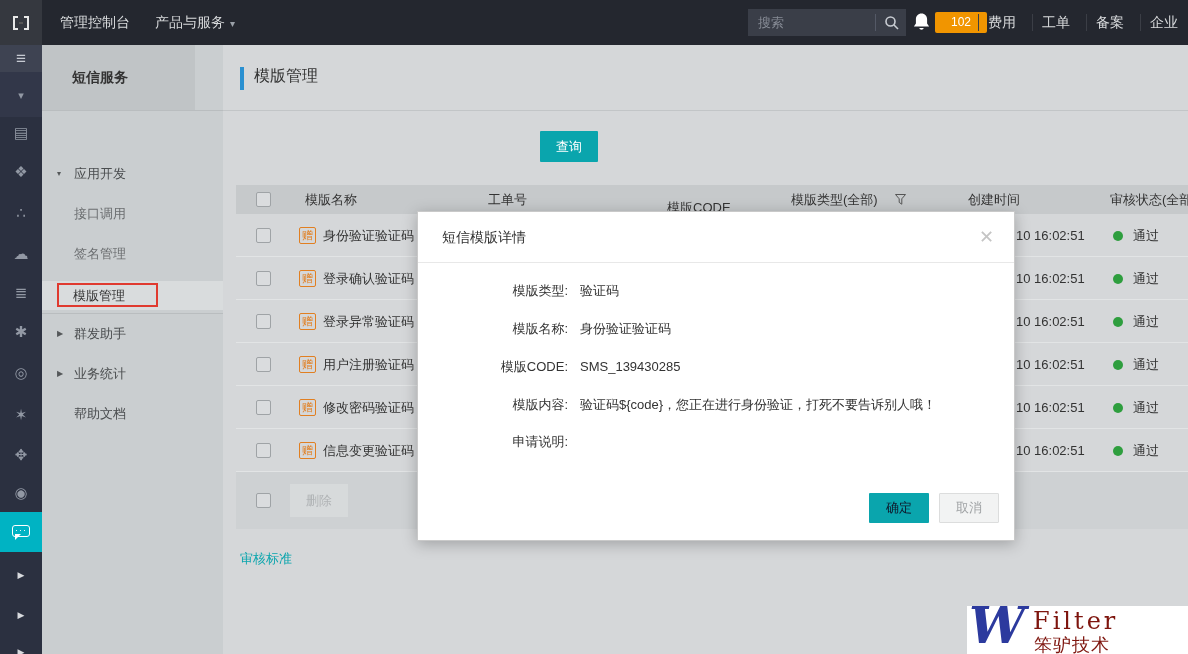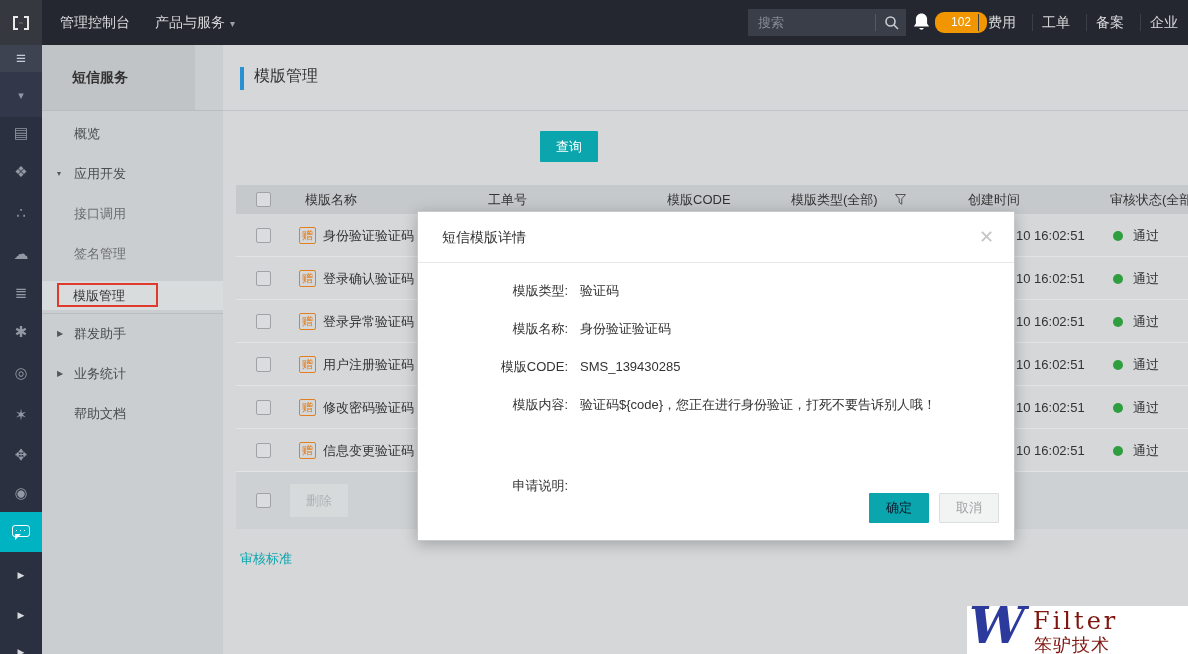--- a/index.html
+++ b/index.html
@@ -9,21 +9,21 @@
   
   .topbar { position:absolute; left:0; top:0; width:1188px; height:45px; background:#24272f; z-index:30; }
   .logo-box { position:absolute; left:0; top:0; width:42px; height:45px; background:#35383f; display:flex; align-items:center; justify-content:center; }
   .tb-menu { position:absolute; top:0; height:45px; line-height:45px; color:#d8dadc; font-size:14px; cursor:pointer; white-space:nowrap; }
   .tb-caret { font-size:10px; color:#9aa0a8; margin-left:5px; }
   .tb-search { position:absolute; left:748px; top:9px; width:158px; height:27px; background:#3a3e48; }
   .tb-search .ph { position:absolute; left:10px; top:0; line-height:27px; font-size:13px; color:#878c96; }
   .tb-search .sep { position:absolute; right:30px; top:5px; width:1px; height:17px; background:#545966; }
   .tb-search .mag { position:absolute; right:7px; top:6px; }
   .bell { position:absolute; left:913px; top:13px; }
-  .notif-badge { position:absolute; left:935px; top:12px; height:21px; min-width:38px; background:#f19500; border-radius:9px; color:#fff; font-size:12px; line-height:21px; text-align:center; padding:0 16px; }
+  .notif-badge { position:absolute; left:935px; top:12px; height:21px; min-width:38px; background:#f19500; border-radius:2px; color:#fff; font-size:12px; line-height:21px; text-align:center; padding:0 16px; }
   .tb-link { position:absolute; top:0; height:45px; line-height:45px; color:#d8dadc; font-size:14px; cursor:pointer; }
   .tb-div { position:absolute; top:14px; width:1px; height:17px; background:#3b3e46; }
 
   
   .rail { position:absolute; left:0; top:45px; width:42px; height:609px; background:#2b3040; z-index:20; }
   .rail-strip-1 { position:absolute; left:0; top:0; width:42px; height:27px; background:#3e4352; }
   .rail-strip-2 { position:absolute; left:0; top:27px; width:42px; height:45px; background:#323749; }
   .rail-ic { position:absolute; left:0; width:42px; height:26px; line-height:26px; text-align:center; color:#9298a4; font-size:15px; cursor:pointer; }
   .rail-active { position:absolute; left:0; top:467px; width:42px; height:40px; background:#00b3c3; }
   .chat-bubble { position:absolute; left:12px; top:13px; width:18px; height:12px; border:1.5px solid #fff; border-radius:3px; color:#fff; font-size:9px; line-height:8px; text-align:center; letter-spacing:1px; }
@@ -139,23 +139,20 @@
     <span class="rail-ic" style="top:517px;font-size:9px;color:#d8dade;">▶</span>
     <span class="rail-ic" style="top:557px;font-size:9px;color:#d8dade;">▶</span>
     <span class="rail-ic" style="top:594px;font-size:9px;color:#d8dade;">▶</span>
   </div>
 
   <div class="sidebar">
     <div class="sb-header">
       <span>短信服务</span>
     </div>
     <div class="sb-line" style="top:65px;"></div>
-    <div class="sb-item" style="top:76px;">
-        <span class="lbl">概览</span>
-      </div>
     <div class="sb-item" style="top:116px;">
         <span class="car" style="font-size:8px;">▾</span>
         <span class="lbl">应用开发</span>
       </div>
     <div class="sb-item" style="top:156px;color:#6b6e70;">
         <span class="lbl">接口调用</span>
       </div>
     <div class="sb-item" style="top:196px;color:#6b6e70;">
         <span class="lbl">签名管理</span>
       </div>
@@ -180,21 +177,21 @@
   <div class="pt-bar"></div>
   <div class="pt-text">模版管理</div>
   <div class="main-sep"></div>
 
   <div class="query-btn">查询</div>
 
   <div class="thead">
     <div class="cb" style="left:20px;top:7px;"></div>
     <span class="col" style="left:69px;">模版名称</span>
     <span class="col" style="left:241px;margin-left:11px;">工单号</span>
-    <span class="col" style="left:431px;">模版CODE</span>
+    <span class="col" style="left:431px;margin-top:8px;">模版CODE</span>
     <span class="col" style="left:555px;">模版类型(全部)</span>
     <svg style="position:absolute;left:659px;top:9px;" width="11" height="11" viewBox="0 0 11 11">
       <path d="M0.5 0.5 H10.5 L6.8 4.8 V10.2 L4.2 8.4 V4.8 Z" fill="none" stroke="#555" stroke-width="1"></path>
     </svg>
     <span class="col" style="left:732px;">创建时间</span>
     <span class="col" style="left:874px;">审核状态(全部</span>
   </div>
 
   <div class="trow" style="top:214px;">
     <div class="cb" style="left:20px;top:14px;"></div>
@@ -265,21 +262,21 @@
       <span class="fv">身份验证验证码</span>
     </div>
     <div class="m-field" style="top:144px;">
       <span class="fl">模版CODE:</span>
       <span class="fv">SMS_139430285</span>
     </div>
     <div class="m-field" style="top:182px;">
       <span class="fl">模版内容:</span>
       <span class="fv">验证码${code}，您正在进行身份验证，打死不要告诉别人哦！</span>
     </div>
-    <div class="m-field" style="top:219px;margin-top:44px;">
+    <div class="m-field" style="top:219px;">
       <span class="fl">申请说明:</span>
       <span class="fv"></span>
     </div>
     <div class="m-ok">确定</div>
     <div class="m-cancel">取消</div>
   </div>
 
   <div class="wmark">
     <span class="wm-w">W</span>
     <span class="wm-brand">Filter</span>

